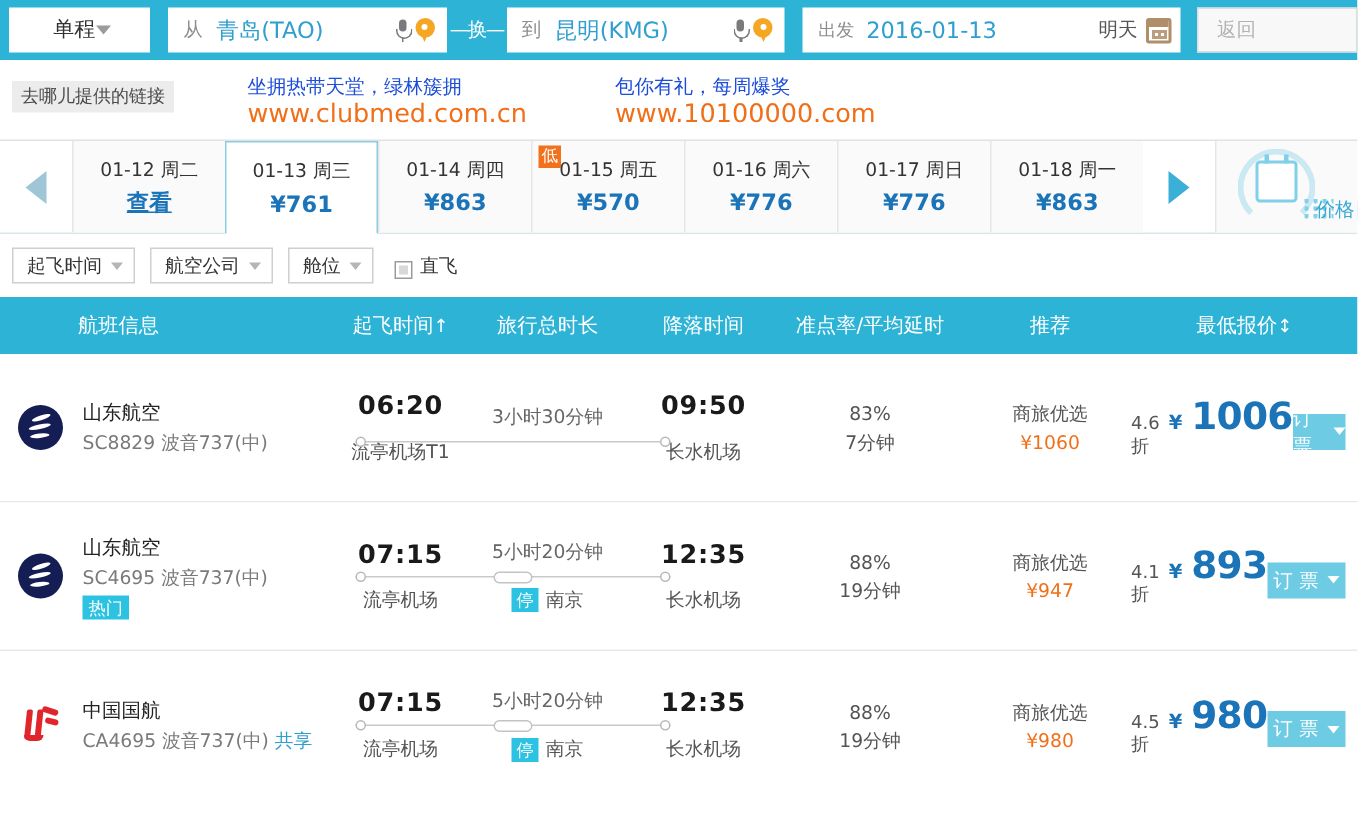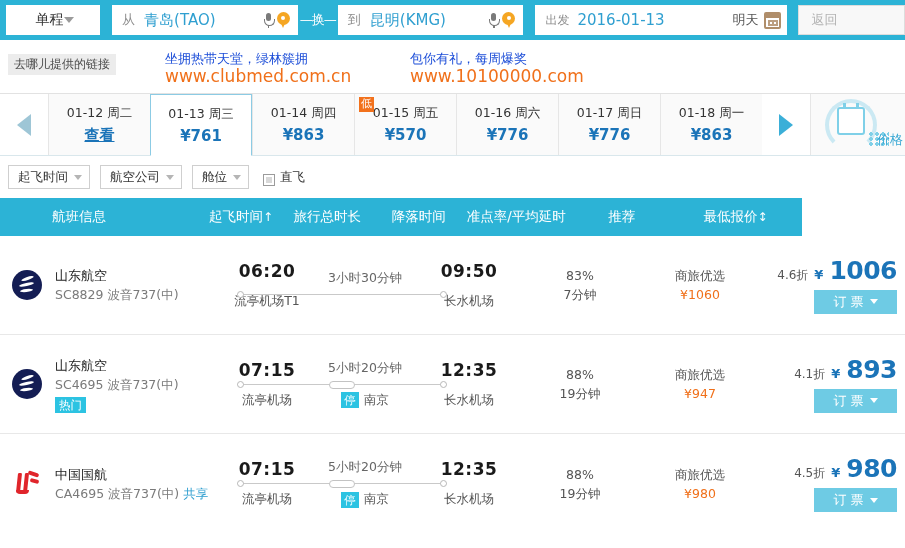--- a/index.html
+++ b/index.html
@@ -203,21 +203,21 @@
     width:12px; height:12px; border:1px solid #9b9b9b; background:#fff;
     position:relative;
   }
   .chk::after{
     content:""; position:absolute; left:2px; top:2px; right:2px; bottom:2px; background:#d8d8d8;
   }
   .chk-lbl { font-size:12.5px; color:#333; }
 
   
   .thead {
-    width:802px; height:38px; background:#2cb3d6; color:#fff;
+    width:905px; height:38px; background:#2cb3d6; color:#fff;
     display:flex; align-items:center; font-size:13.5px;
   }
   .th { text-align:center; white-space:nowrap; }
   .th-sort { font-size:12px; }
 
   
   .c-info  { width:228px; text-align:left; padding-left:52px; }
   .c-dep   { width:78px; }
   .c-dur   { width:118px; }
   .c-arr   { width:90px; }
@@ -294,21 +294,21 @@
   .stop-badge {
     background:#2cc3e2; color:#fff; font-size:11.5px; line-height:16px;
     padding:0 3px; display:inline-block;
   }
 
   .punct { font-size:12.5px; color:#555; line-height:19px; }
   .rec-name { font-size:12.5px; color:#555; line-height:19px; }
   .rec-price { font-size:12.5px; color:#f0701a; line-height:19px; }
 
   .pricecell {
-    width:151px; display:flex; flex-direction:column; align-items:flex-end;
+    width:151px; display:flex; flex-direction:row; align-items:center;
     padding-right:8px;
   }
   .price-line { display:flex; align-items:baseline; gap:6px; }
   .discount { font-size:12px; color:#555; }
   .yen { font-size:13px; color:#1b74b8; font-weight:bold; }
   .price-amt { font-size:25px; font-weight:bold; color:#1b74b8; line-height:28px; letter-spacing:-.5px; }
   .book-btn {
     margin-top:5px; width:83px; height:24px; background:#6ecbe4; color:#fff;
     display:flex; align-items:center; justify-content:center; gap:6px;
     font-size:13px; cursor:pointer;

